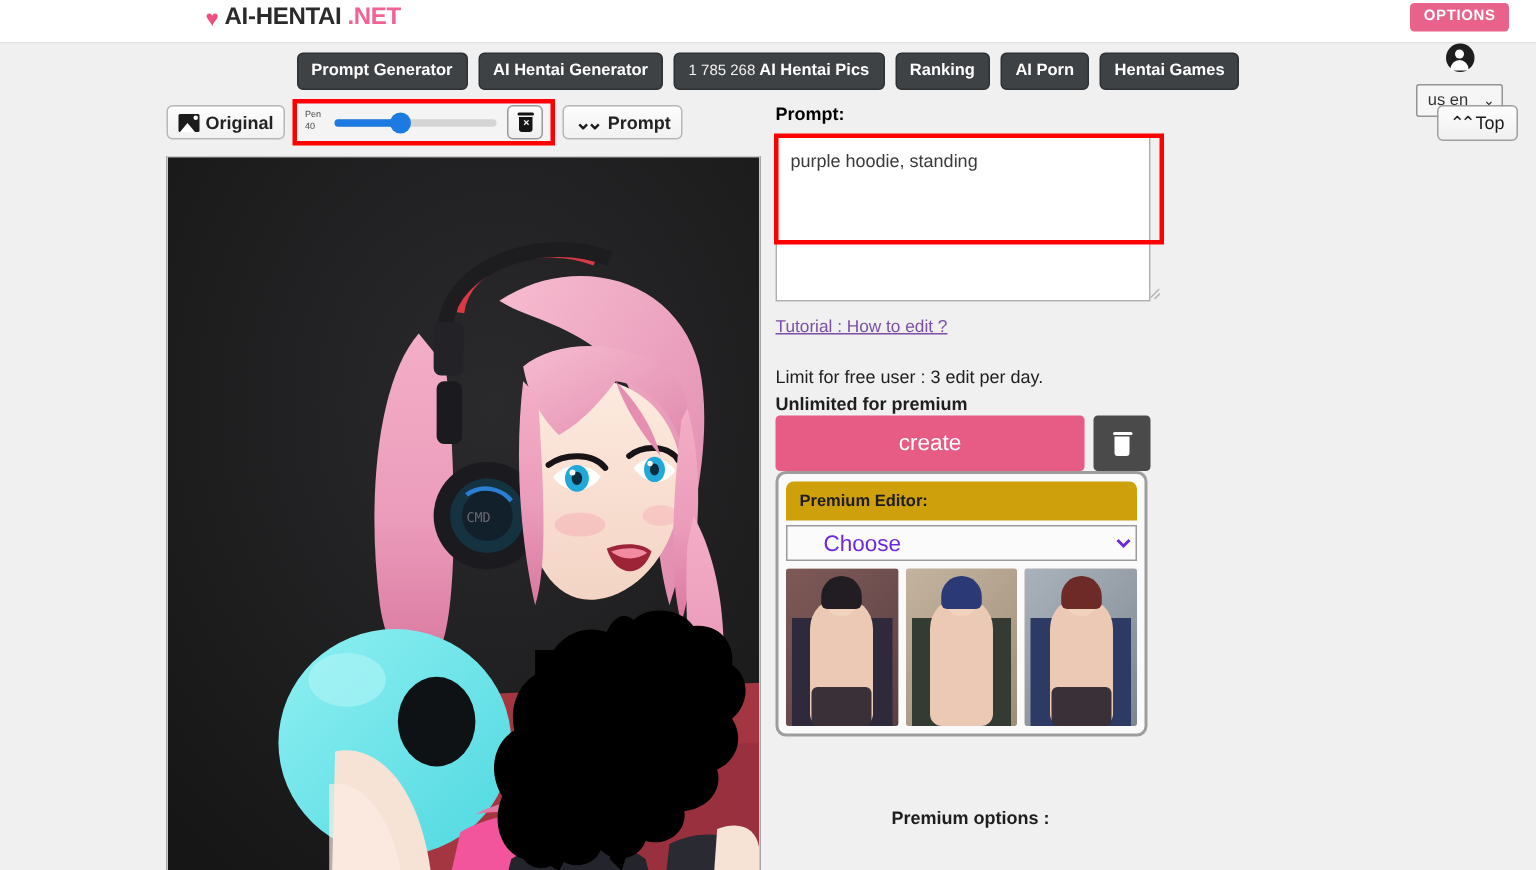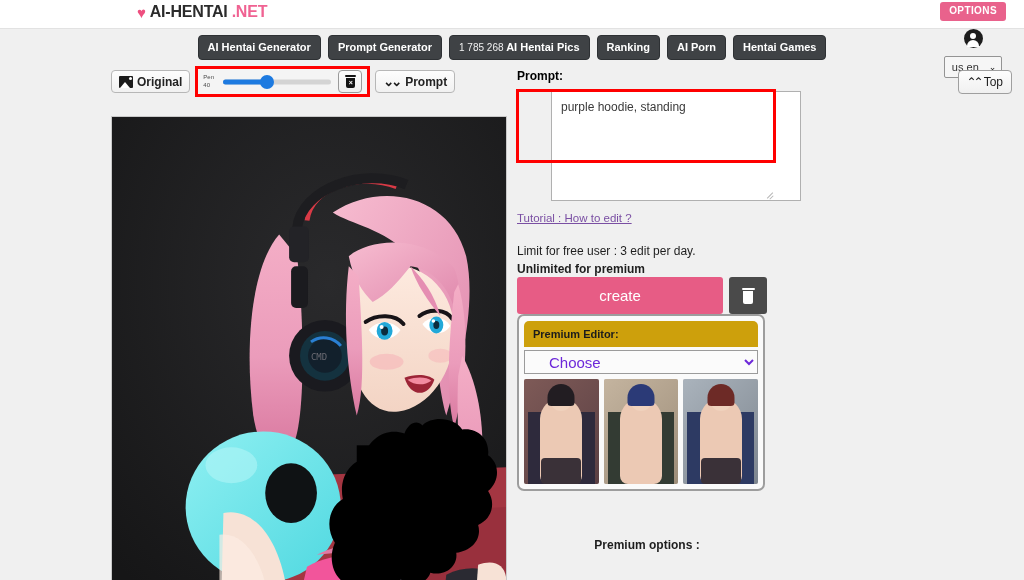--- a/index.html
+++ b/index.html
@@ -83,21 +83,21 @@
   .nav-count { font-weight: normal; font-size: 10px; opacity: .92; }
 
   
   .body-wrap { position: relative; height: 515px; }
 
   
   .left-col { position: absolute; left: 111px; top: 4px; width: 398px; }
 
   .tool-row {
     display: flex; align-items: center; gap: 0;
-    height: 25px; margin-bottom: 22px;
+    height: 25px; margin-bottom: 10px;
     position: relative;
   }
   .btn-light {
     background: linear-gradient(#fdfdfd, #f1f1f1);
     border: 1px solid #b7b7b7; border-radius: 4px;
     font-size: 12px; font-weight: bold; color: #232323;
     padding: 3px 7px; cursor: pointer;
     display: flex; align-items: center; gap: 4px;
     height: 23px; line-height: 1;
   }
@@ -191,21 +191,20 @@
     margin-bottom: 8px;
   }
   .prompt-wrap { position: relative; }
   .prompt-box {
     width: 250px; height: 110px;
     border: 1px solid #b0b0b0; background: #ffffff;
     font-family: "Liberation Sans", sans-serif;
     font-size: 12px; color: #3a3a3a;
     padding: 8px 9px; resize: none; outline: none;
     display: block;
-    margin-left: 34px;
   }
   .prompt-highlight {
     position: absolute; left: -1px; top: -2px;
     width: 260px; height: 74px;
     border: 3px solid #ff0000; pointer-events: none;
   }
   .resize-grip {
     position: absolute; right: 3px; bottom: 3px;
     width: 8px; height: 8px; pointer-events: none;
   }
@@ -326,24 +325,24 @@
     <div class="avatar-icon"></div>
     <div class="lang-select">
       <span>us en</span>
       <span class="caret">⌄</span>
     </div>
   </div>
 </div>
 
 <div class="navbar">
   <button class="nav-btn">
+    <span>Prompt Generator</span>
+  </button>
+  <button class="nav-btn">
     <span>AI Hentai Generator</span>
-  </button>
-  <button class="nav-btn">
-    <span>Prompt Generator</span>
   </button>
   <button class="nav-btn">
     <span class="nav-count">1 785 268</span>
     <span>AI Hentai Pics</span>
   </button>
   <button class="nav-btn">
     <span>Ranking</span>
   </button>
   <button class="nav-btn">
     <span>AI Porn</span>

